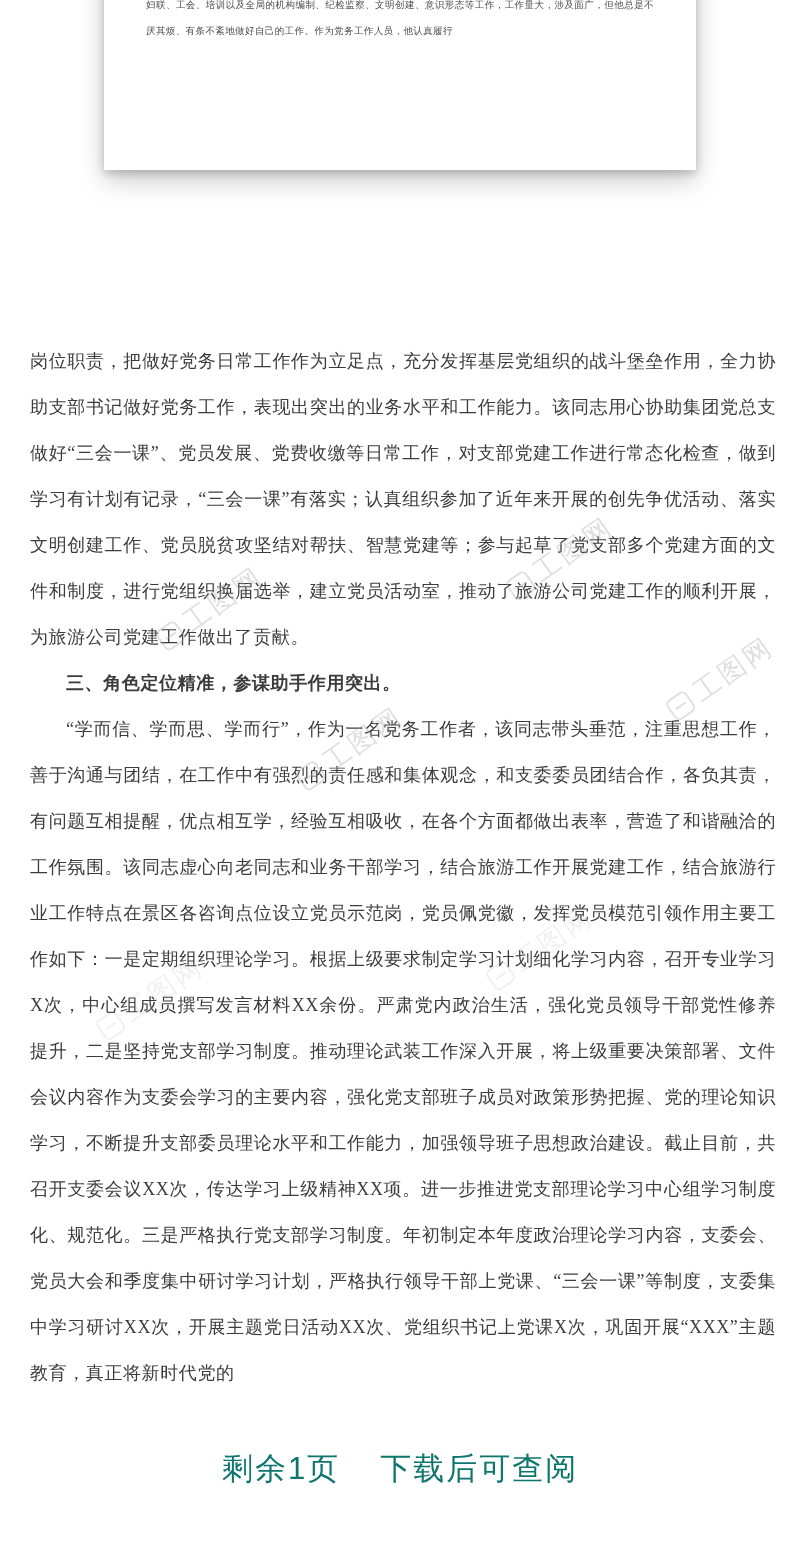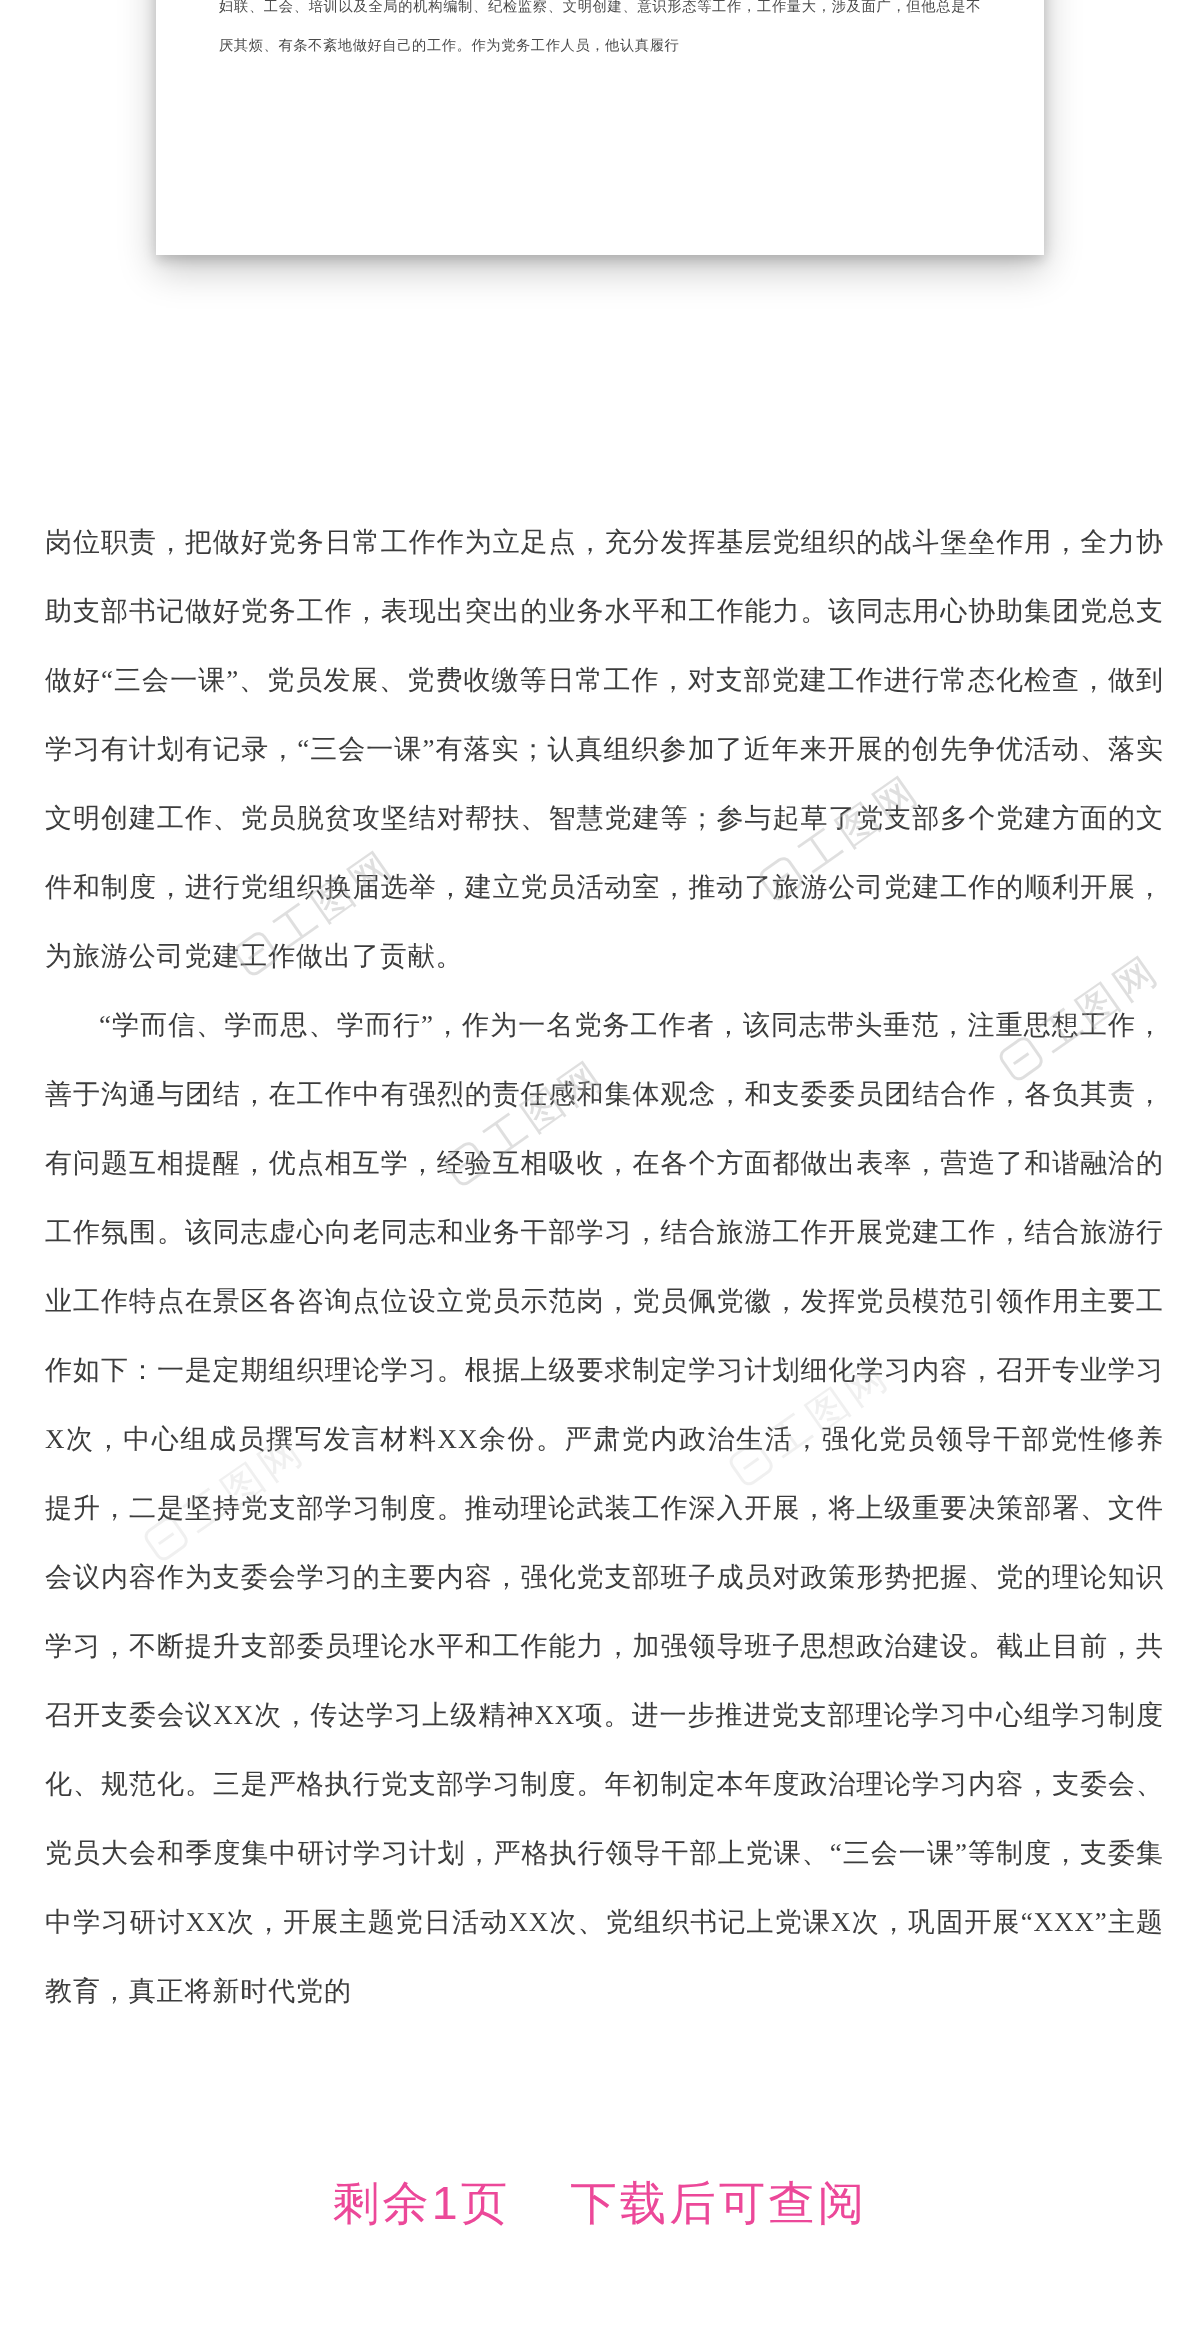--- a/index.html
+++ b/index.html
@@ -57,37 +57,38 @@
   .wm-icon::after {
     content:""; position:absolute; left:4px; right:4px; top:9px;
     border-top:2px solid currentColor;
   }
   .wm-text { font-size:27px; letter-spacing:3px; }
 
   
   .footer {
     position:absolute; left:0; right:0; top:1448px;
     text-align:center;
-    color:#ec4899;
+    color:#0f766e;
     font-size:31px;
     font-family:"Liberation Sans", sans-serif;
     letter-spacing:2px;
     z-index:2;
   }
   .footer .gap { display:inline-block; width:40px; }
 </style>
 </head>
 <body>
 
 <div class="preview-card">
   <div class="preview-text">妇联、工会、培训以及全局的机构编制、纪检监察、文明创建、意识形态等工作，工作量大，涉及面广，但他总是不厌其烦、有条不紊地做好自己的工作。作为党务工作人员，他认真履行</div>
 </div>
 
 <div class="doc-body">
   <p class="para">岗位职责，把做好党务日常工作作为立足点，充分发挥基层党组织的战斗堡垒作用，全力协助支部书记做好党务工作，表现出突出的业务水平和工作能力。该同志用心协助集团党总支做好“三会一课”、党员发展、党费收缴等日常工作，对支部党建工作进行常态化检查，做到学习有计划有记录，“三会一课”有落实；认真组织参加了近年来开展的创先争优活动、落实文明创建工作、党员脱贫攻坚结对帮扶、智慧党建等；参与起草了党支部多个党建方面的文件和制度，进行党组织换届选举，建立党员活动室，推动了旅游公司党建工作的顺利开展，为旅游公司党建工作做出了贡献。</p>
+  <p class="heading">三、角色定位精准，参谋助手作用突出。</p>
   <p class="para indent">“学而信、学而思、学而行”，作为一名党务工作者，该同志带头垂范，注重思想工作，善于沟通与团结，在工作中有强烈的责任感和集体观念，和支委委员团结合作，各负其责，有问题互相提醒，优点相互学，经验互相吸收，在各个方面都做出表率，营造了和谐融洽的工作氛围。该同志虚心向老同志和业务干部学习，结合旅游工作开展党建工作，结合旅游行业工作特点在景区各咨询点位设立党员示范岗，党员佩党徽，发挥党员模范引领作用主要工作如下：一是定期组织理论学习。根据上级要求制定学习计划细化学习内容，召开专业学习X次，中心组成员撰写发言材料XX余份。严肃党内政治生活，强化党员领导干部党性修养提升，二是坚持党支部学习制度。推动理论武装工作深入开展，将上级重要决策部署、文件会议内容作为支委会学习的主要内容，强化党支部班子成员对政策形势把握、党的理论知识学习，不断提升支部委员理论水平和工作能力，加强领导班子思想政治建设。截止目前，共召开支委会议XX次，传达学习上级精神XX项。进一步推进党支部理论学习中心组学习制度化、规范化。三是严格执行党支部学习制度。年初制定本年度政治理论学习内容，支委会、党员大会和季度集中研讨学习计划，严格执行领导干部上党课、“三会一课”等制度，支委集中学习研讨XX次，开展主题党日活动XX次、党组织书记上党课X次，巩固开展“XXX”主题教育，真正将新时代党的</p>
 </div>
 
 <div class="watermark-layer">
   <div class="wm" style="left:500px; top:540px;">
     <span class="wm-icon"></span>
     <span class="wm-text">工图网</span>
   </div>
   <div class="wm" style="left:150px; top:590px;">
     <span class="wm-icon"></span>

